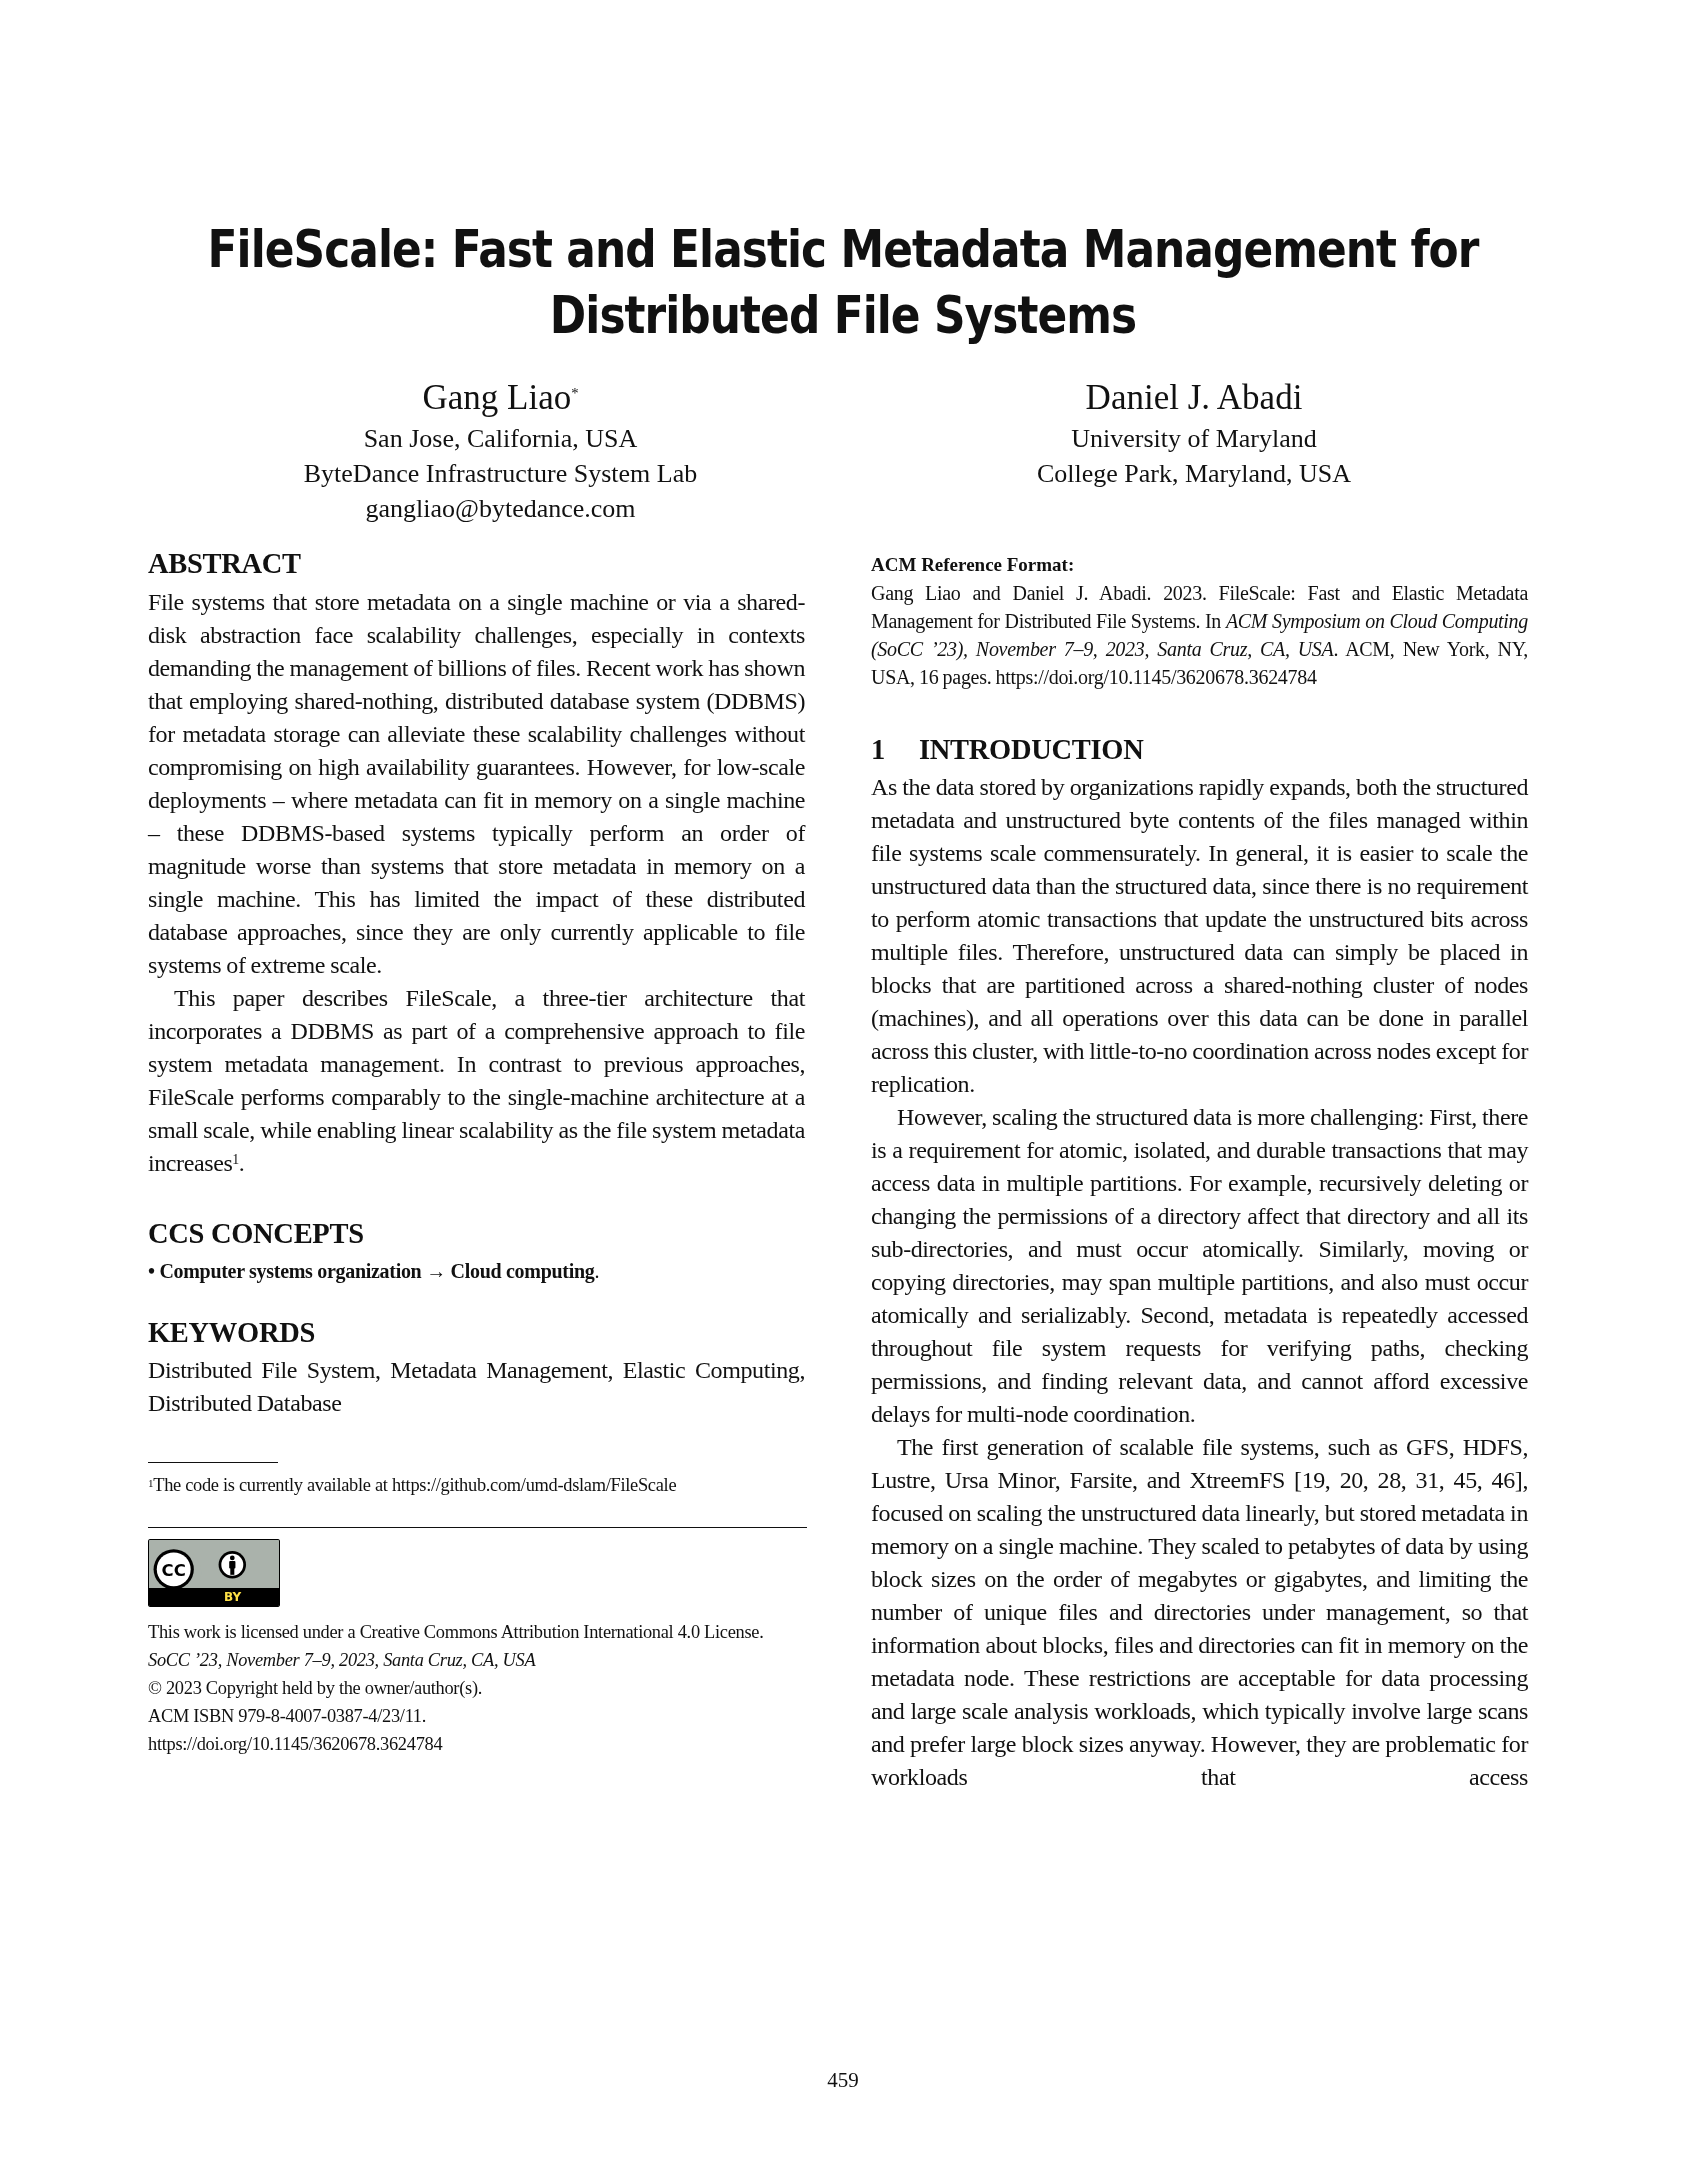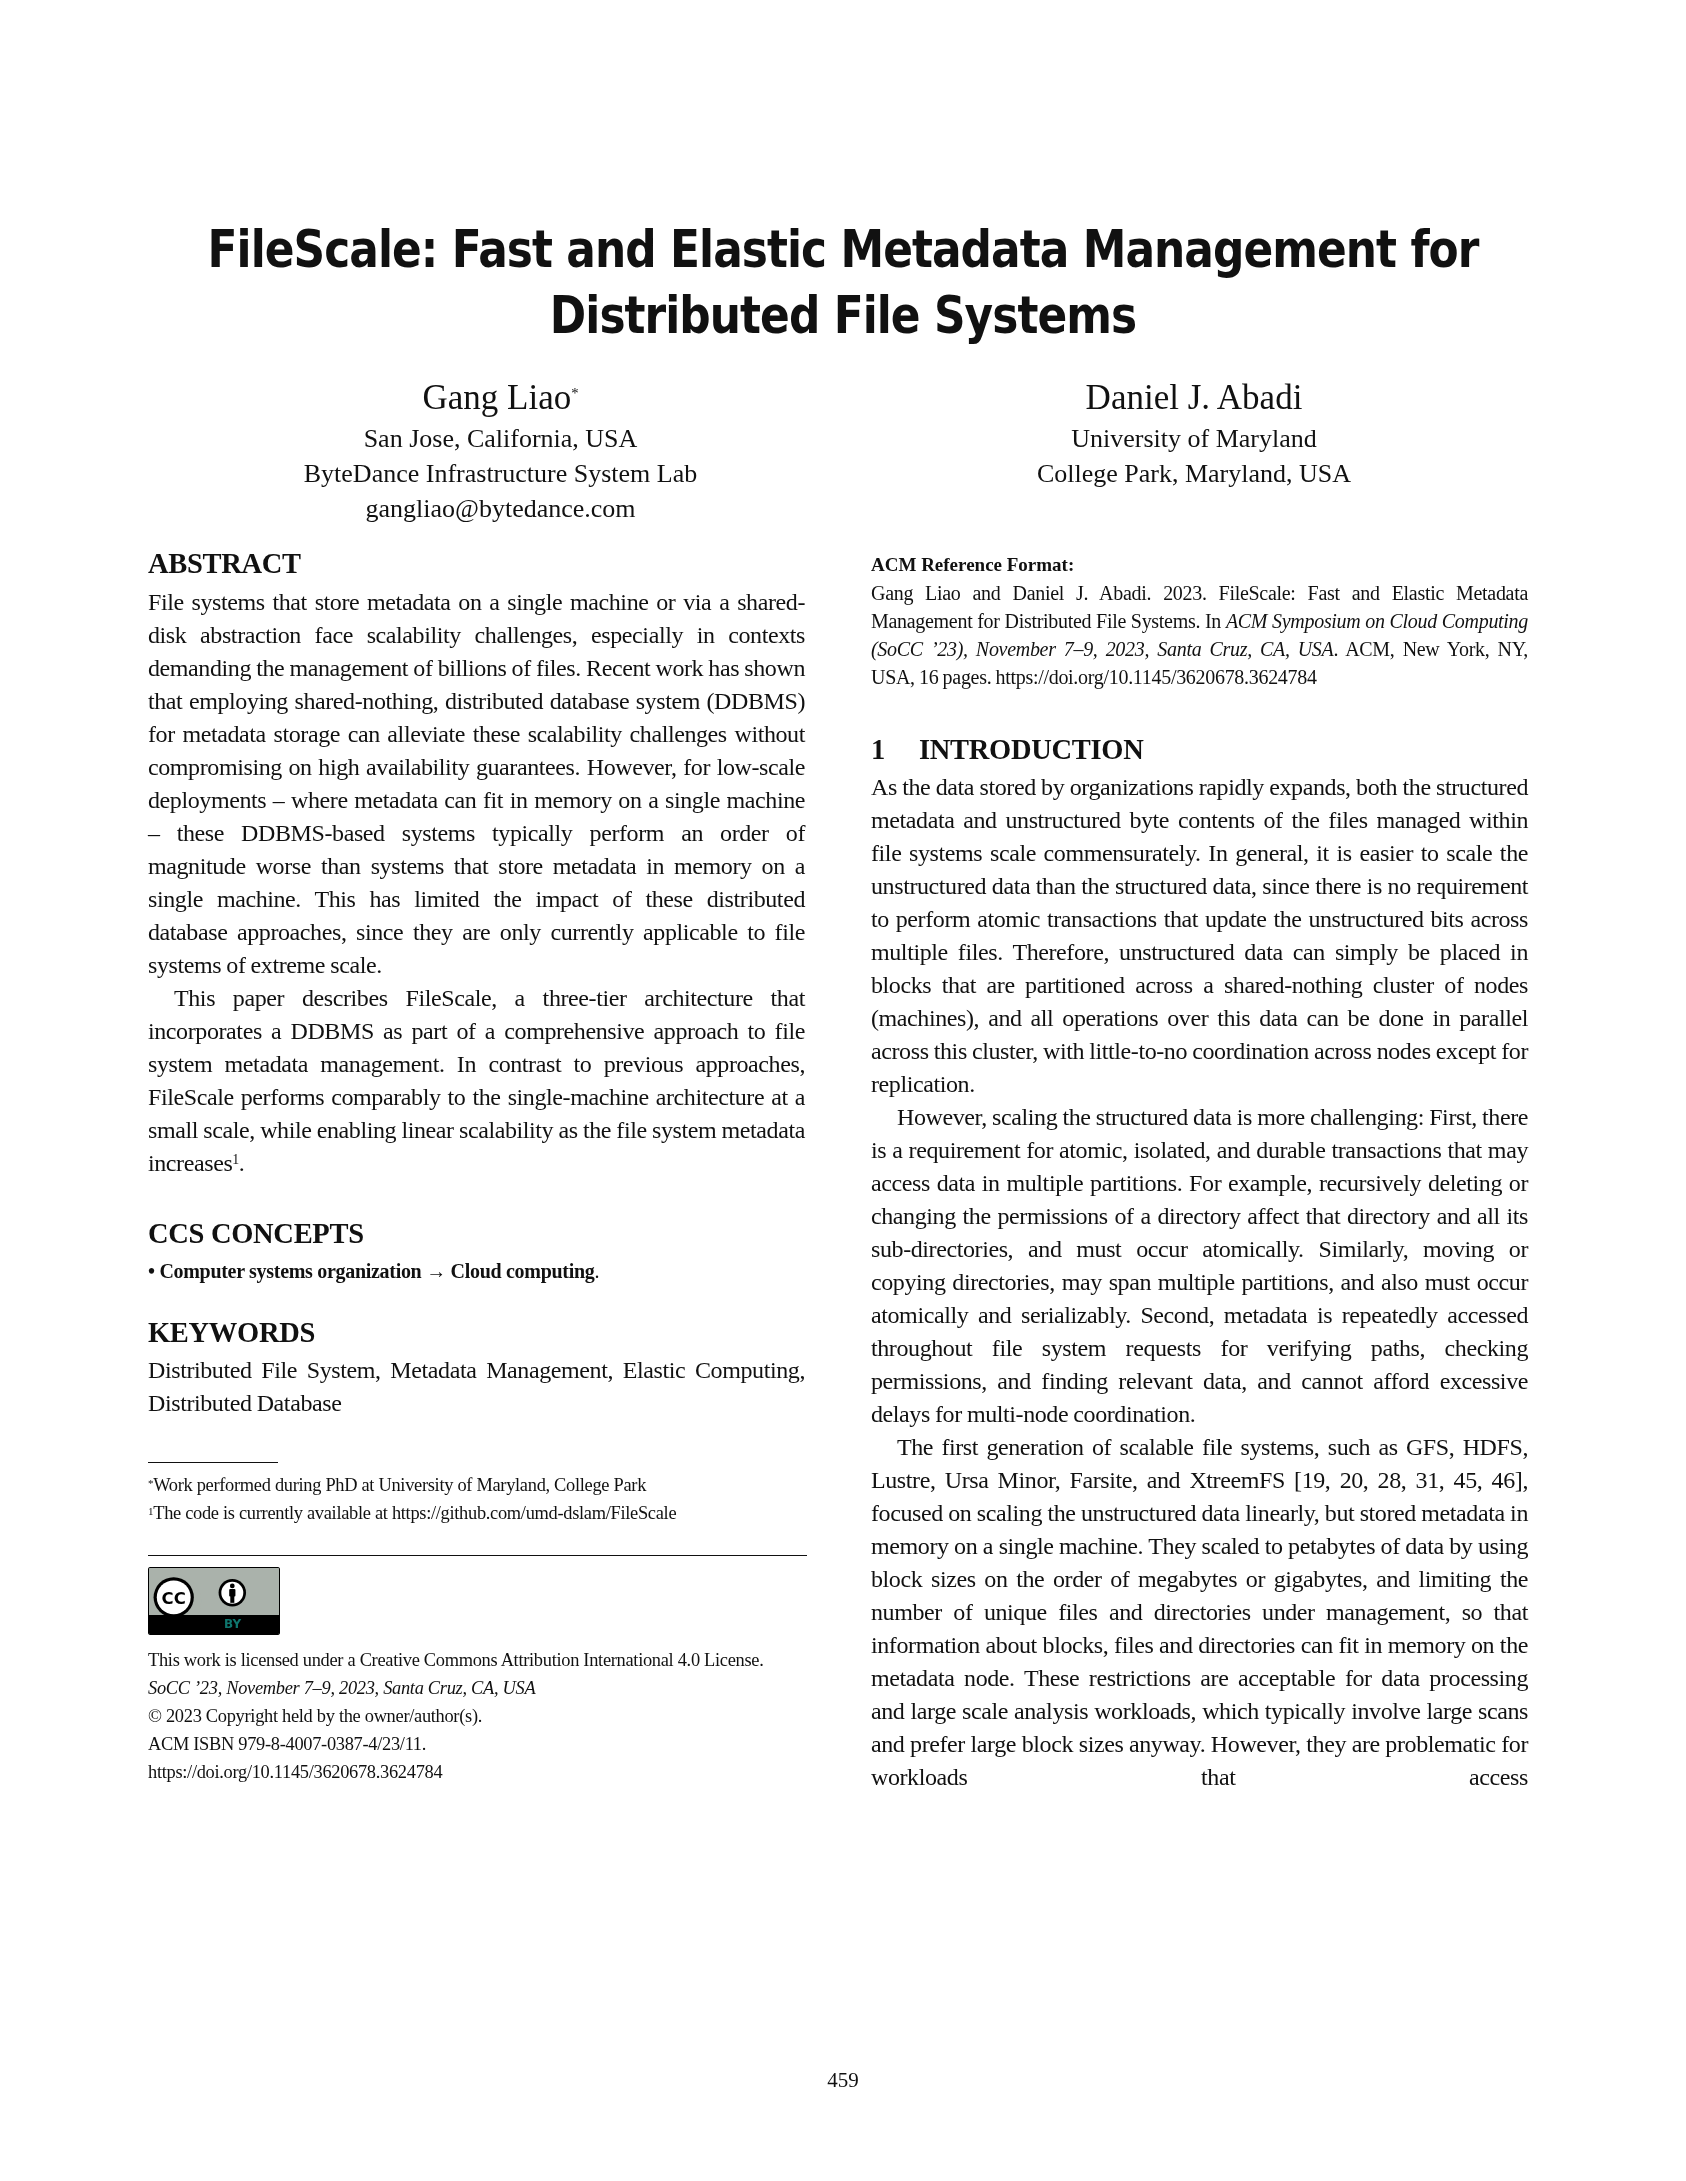--- a/index.html
+++ b/index.html
@@ -52,21 +52,21 @@
   .footnote { font-size: 18.4px; line-height: 27.5px; letter-spacing: -0.3px; }
   .footnote sup { font-size: 11px; vertical-align: top; position: relative; top: -1.8px; }
 
   .license-rule { width: 659px; height: 0; border-top: 1.4px solid #111; margin: 27.5px 0 11px 0; }
   .cc-badge {
     width: 130px; height: 66px; border: 1.4px solid #000; border-radius: 1.8px;
     background: #aab2ab; position: relative; overflow: hidden; margin-bottom: 11px;
   }
   .cc-badge .bottom-bar {
     position: absolute; left: 0; right: 0; bottom: 0; height: 18.4px; background: #000;
-    color: #0f766e; font-family: "DejaVu Sans", sans-serif; font-weight: bold; font-size: 12px;
+    color: #fde047; font-family: "DejaVu Sans", sans-serif; font-weight: bold; font-size: 12px;
     line-height: 18.4px; text-align: center; padding-left: 37px; box-sizing: border-box;
   }
   .cc-badge svg { position: absolute; left: 0; top: 0; }
   .license-text { font-size: 18.4px; line-height: 28px; letter-spacing: -0.3px; }
   .license-text .it { font-style: italic; }
   .license-text div { margin: 0; }
 
   .ref-head { font-weight: bold; font-size: 19px; line-height: 27.5px; }
   .ref-body { font-size: 20px; line-height: 28px; text-align: justify; letter-spacing: -0.3px; word-spacing: -0.5px; }
   .ref-body i { font-style: italic; }
@@ -115,21 +115,20 @@
     <span>Cloud comput­ing</span><span style="font-weight:normal">.</span>
   </div>
 
   <div class="gap-30"></div>
   <div class="h-section">KEYWORDS</div>
   <div class="body-text" style="text-align:justify;text-align-last:left">
     <p>Distributed File System, Metadata Management, Elastic Com­puting, Distributed Database</p>
   </div>
 
   <div class="footnote-rule"></div>
-  <div class="footnote"><sup>*</sup><span>Work performed during PhD at University of Maryland, College Park</span></div>
   <div class="footnote"><sup>1</sup><span>The code is currently available at https://github.com/umd-dslam/FileScale</span></div>
 
   <div class="license-rule"></div>
   <div class="cc-badge">
     <svg width="130" height="66" viewBox="0 0 142 72">
       <circle cx="27" cy="36" r="30" fill="#aab2ab"></circle>
       <circle cx="27" cy="32" r="22" fill="#000"></circle>
       <circle cx="27" cy="32" r="18.5" fill="#fff"></circle>
       <text x="27" y="39" text-anchor="middle" font-family="DejaVu Sans, sans-serif" font-weight="bold" font-size="18" fill="#000">CC</text>
       <g>

